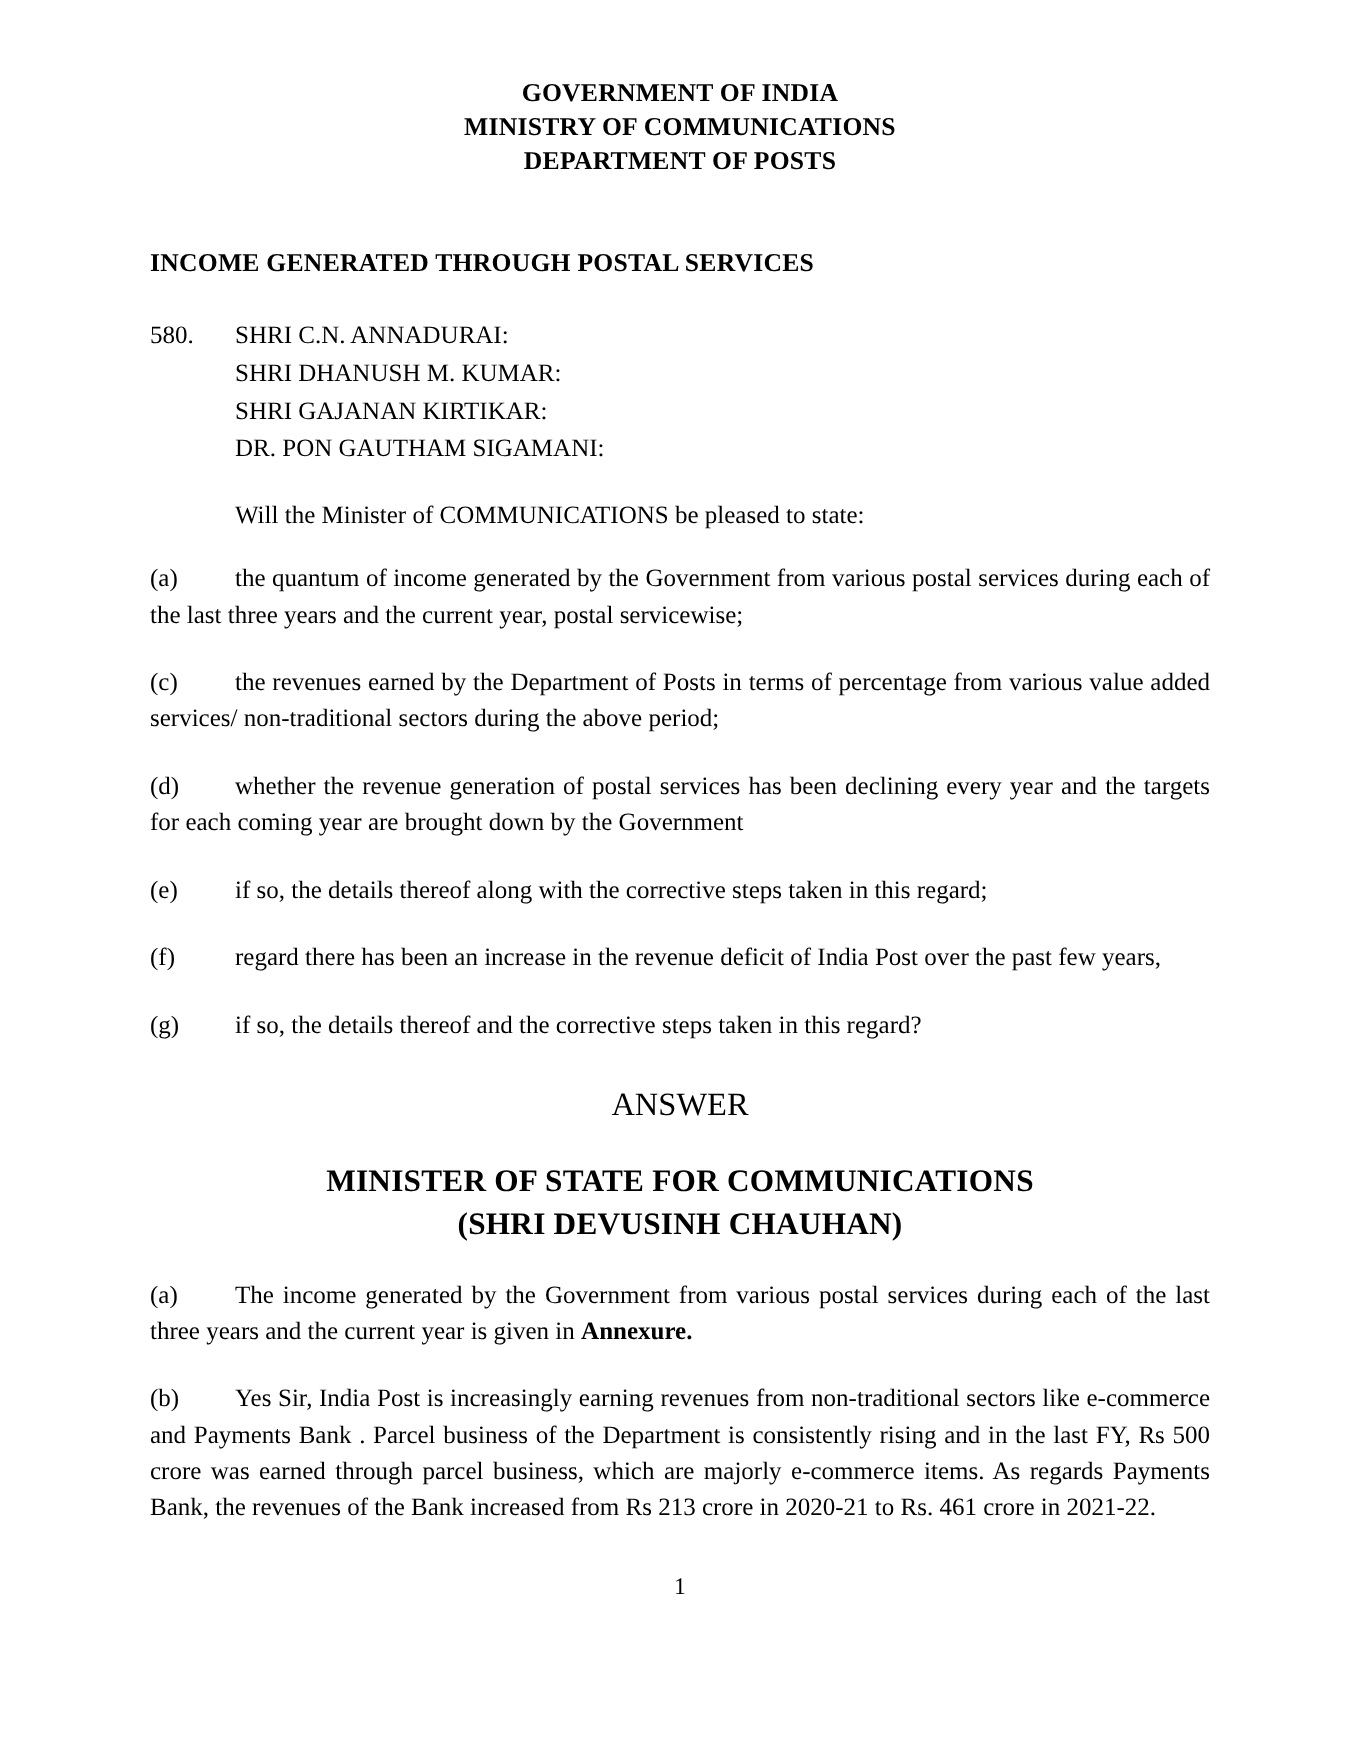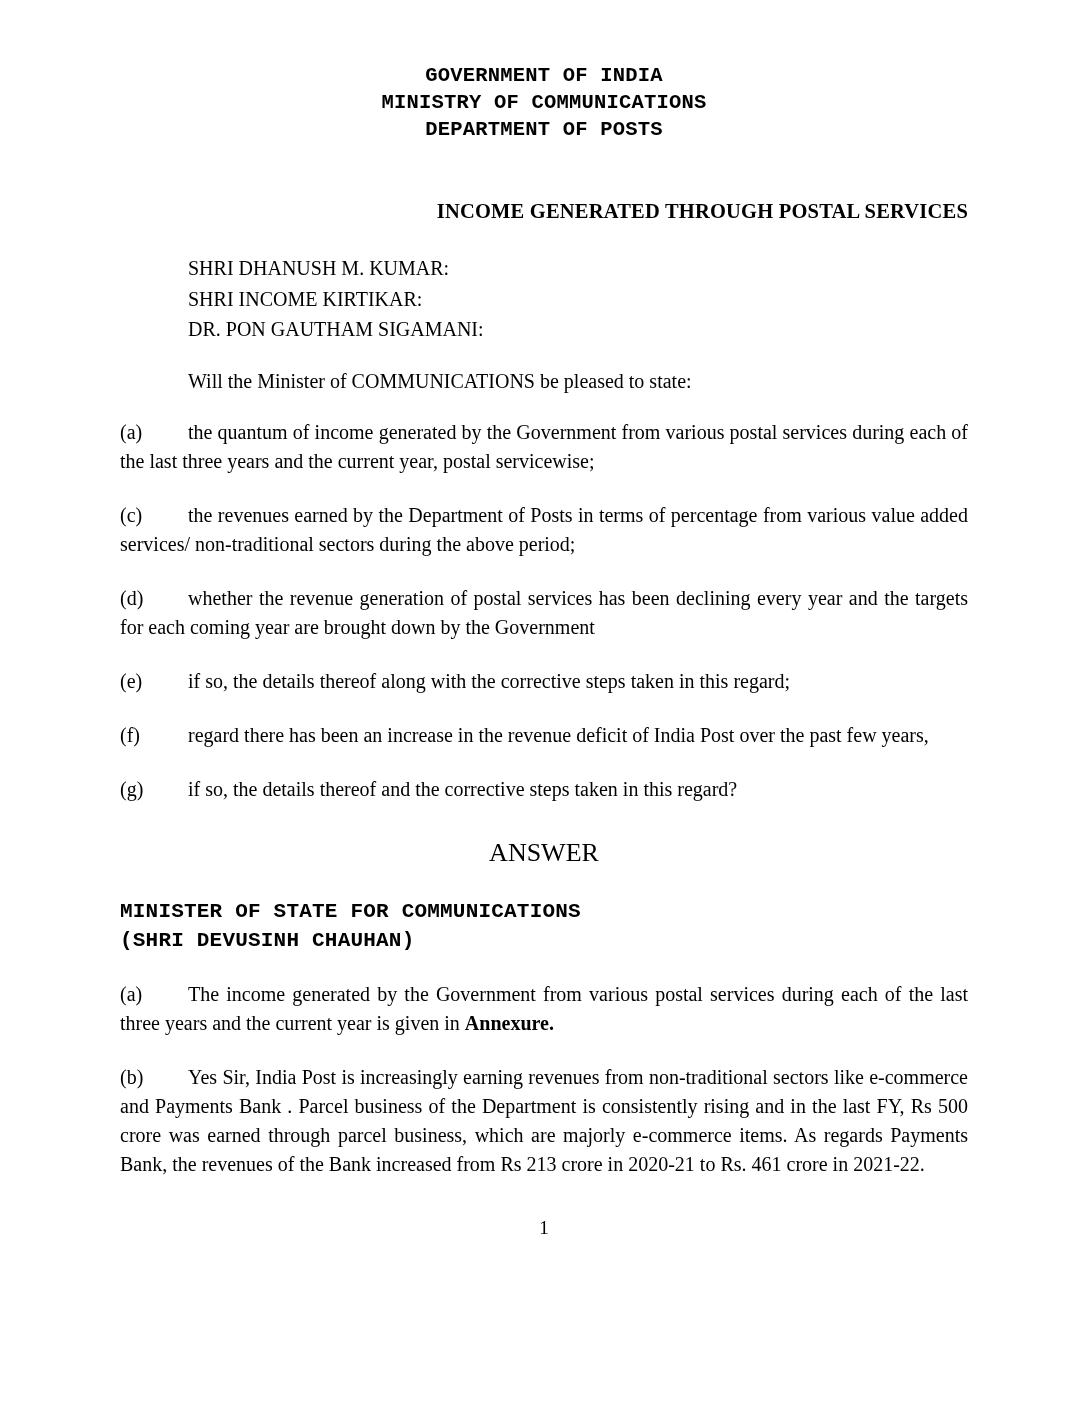--- a/index.html
+++ b/index.html
@@ -20,30 +20,30 @@
     box-sizing: border-box;
     padding: 62px 120px 40px 120px;
   }
   .hdr-block {
     text-align: center;
     font-weight: bold;
     font-size: 20.5px;
     line-height: 1.32;
     letter-spacing: 0.2px;
   }
-  .hdr-line { display: block; font-family: Liberation Mono, monospace; }
+  .hdr-line { display: block; }
   .gap-20 { height: 27px; }
   .gap-24 { height: 30px; }
   .sup {
     font-size: 13px;
     vertical-align: super;
     line-height: 0;
   }
   .subject {
-    text-align: right;
+    text-align: left;
     font-weight: bold;
     font-size: 20.5px;
     letter-spacing: 0.2px;
   }
   .members {
     font-size: 20px;
     line-height: 1.52;
     margin-top: 30px;
   }
   .member-row {
@@ -71,22 +71,23 @@
   .para .lbl {
     display: inline-block;
     width: 68px;
   }
   .answer-head {
     text-align: center;
     font-size: 26px;
     margin-top: 34px;
   }
   .minister {
+    text-align: center;
     font-weight: bold;
-    font-size: 21px;
+    font-size: 25px;
     line-height: 1.36;
     margin-top: 30px;
     letter-spacing: 0.2px;
   }
   .bold { font-weight: bold; }
   .pagenum {
     text-align: center;
     font-size: 19px;
     margin-top: 38px;
   }
@@ -103,22 +104,23 @@
   </div>
 
   <div class="gap-24"></div>
 
 
   <div class="gap-20"></div>
 
   <div class="subject">INCOME GENERATED THROUGH POSTAL SERVICES</div>
 
   <div class="members">
+    <span class="member-row"><span class="qnum">580.</span><span>SHRI C.N. ANNADURAI:</span></span>
     <span class="member-row indent-names"><span>SHRI DHANUSH M. KUMAR:</span></span>
-    <span class="member-row indent-names"><span>SHRI INCOME KIRTIKAR:</span></span>
+    <span class="member-row indent-names"><span>SHRI GAJANAN KIRTIKAR:</span></span>
     <span class="member-row indent-names"><span>DR. PON GAUTHAM SIGAMANI:</span></span>
   </div>
 
   <div class="will-line">Will the Minister of COMMUNICATIONS be pleased to state:</div>
 
   <div class="para"><span class="lbl">(a)</span><span>the quantum of income generated by the Government from various postal services during each of the last three years and the current year, postal servicewise;</span></div>
 
 
   <div class="para"><span class="lbl">(c)</span><span>the revenues earned by the Department of Posts in terms of percentage from various value added services/ non-traditional sectors during the above period;</span></div>
 

